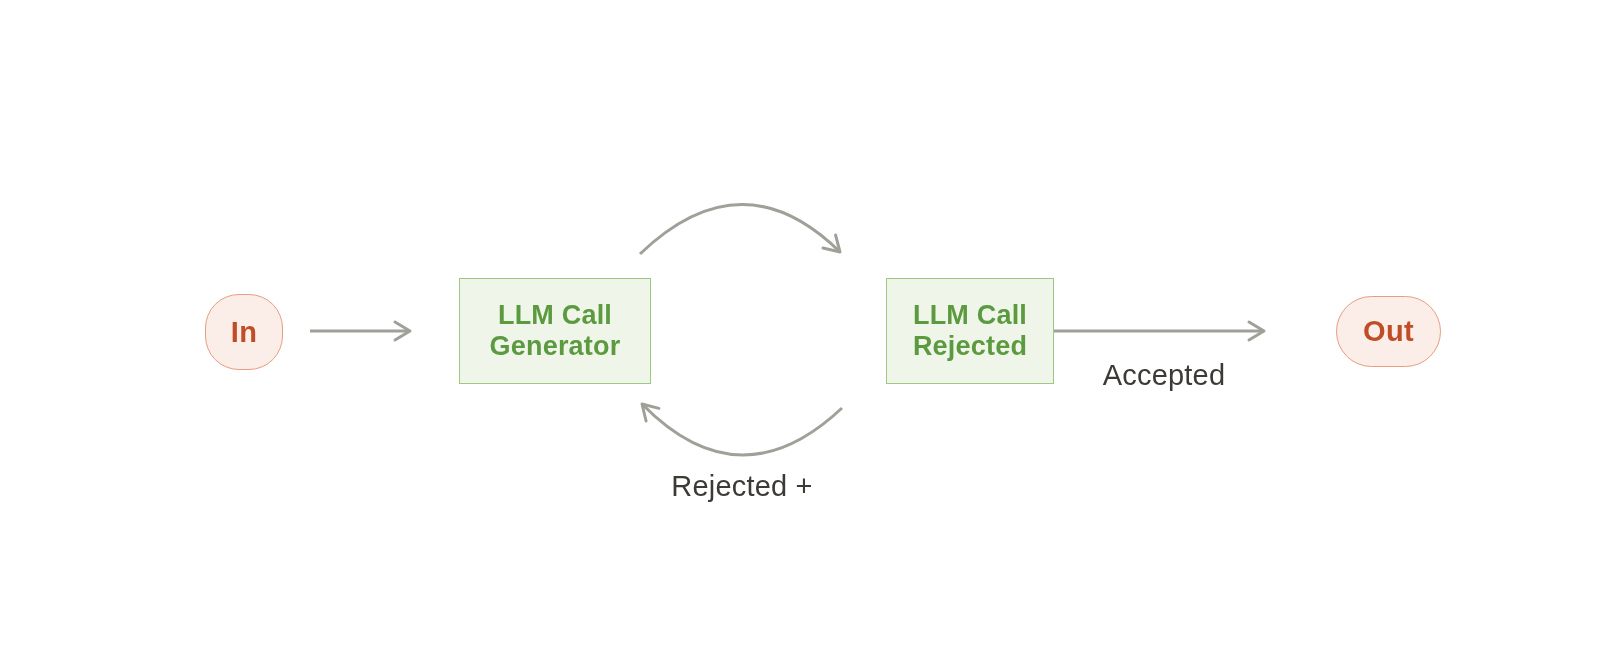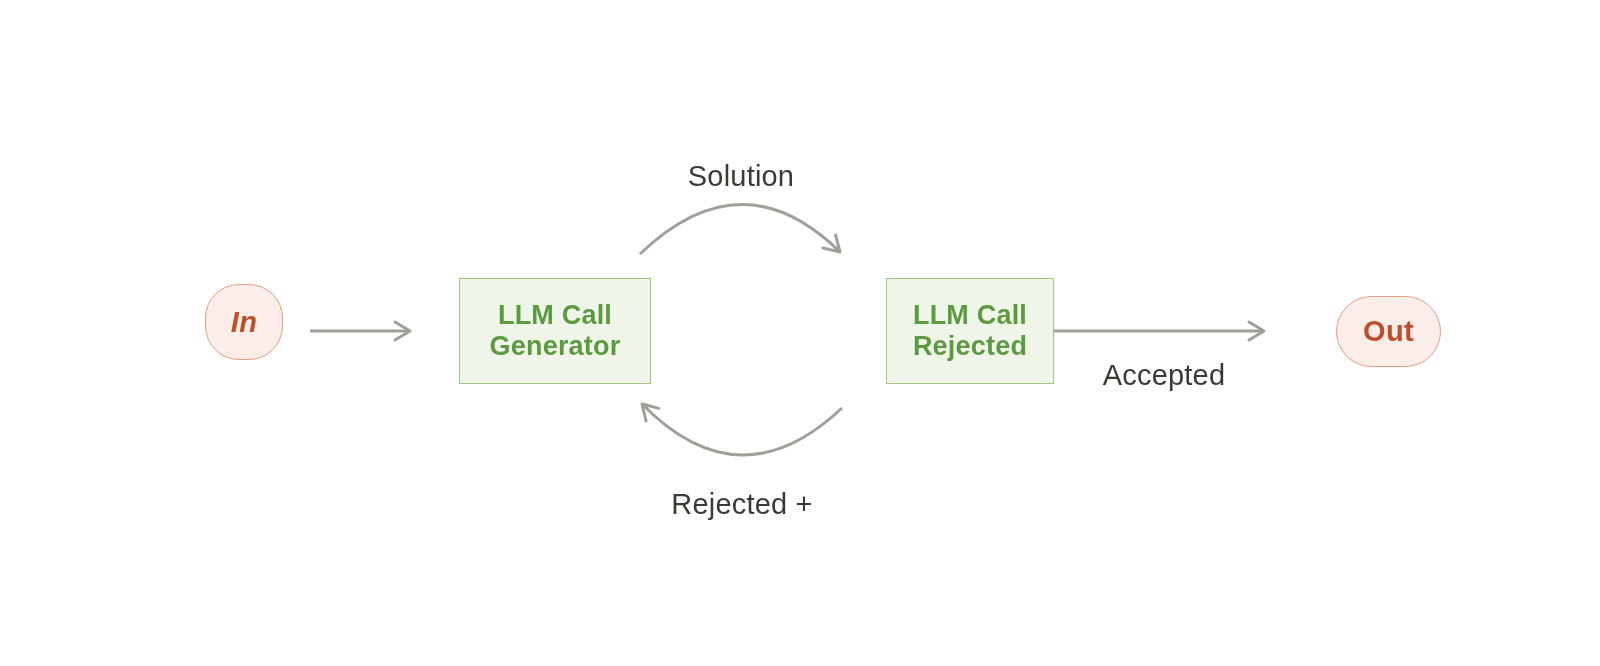--- a/index.html
+++ b/index.html
@@ -33,21 +33,21 @@
     box-sizing:border-box;
   }
   .terminal{
     background:var(--terminal-fill);
     border:1.5px solid var(--terminal-border);
     color:var(--terminal-text);
     font-weight:bold;
     font-size:29px;
     letter-spacing:0.3px;
   }
-  [data-name="node-in"]{left:205px;top:284px;width:78px;height:76px;border-radius:34px;font-style:italic;}
+  [data-name="node-in"]{left:205px;top:294px;width:78px;height:76px;border-radius:34px;}
   [data-name="node-out"]{left:1336px;top:296px;width:105px;height:71px;border-radius:35.5px;}
   .process{
     background:var(--process-fill);
     border:1.5px solid var(--process-border);
     color:var(--process-text);
     font-weight:bold;
     font-size:27px;
     line-height:31px;
     text-align:center;
     letter-spacing:0.2px;
@@ -60,21 +60,21 @@
     position:absolute;
     color:var(--label-text);
     font-size:29px;
     line-height:33px;
     text-align:center;
     letter-spacing:0.2px;
   }
   [data-name="edge-label-solution"]{left:591px;top:160px;width:300px;}
   [data-name="edge-label-accepted"]{left:1034px;top:359px;width:260px;}
   [data-name="edge-label-rejected-feedback"]{left:592px;top:470px;width:300px;}
-  .edge-label span{display:block;margin-top:18px;}
+  .edge-label span{display:block;}
 </style>
 </head>
 <body>
 
 <div class="canvas" data-name="diagram-canvas">
 
   <svg class="arrows" width="1600" height="666" viewBox="0 0 1600 666" data-name="arrow-layer">
     <defs>
       <marker id="chev" markerUnits="userSpaceOnUse" markerWidth="30" markerHeight="30" refX="20" refY="12" orient="auto">
         <path class="arrow-stroke" d="M5 3 L20 12 L5 21" stroke-linecap="round" stroke-linejoin="round" data-name="arrowhead-icon"></path>
@@ -90,21 +90,20 @@
     <span data-name="node-in-label">In</span>
   </div>
 
   <div class="node process" data-name="node-generator">
     <div class="process-label" data-name="node-generator-label">
       <span data-name="node-generator-label-line1">LLM Call</span>
       <span data-name="node-generator-label-line2">Generator</span>
     </div>
   </div>
 
-  <div class="edge-label" data-name="edge-label-solution">Solution</div>
 
   <div class="node process" data-name="node-evaluator">
     <div class="process-label" data-name="node-evaluator-label">
       <span data-name="node-evaluator-label-line1">LLM Call</span>
       <span data-name="node-evaluator-label-line2">Rejected</span>
     </div>
   </div>
 
   <div class="edge-label" data-name="edge-label-rejected-feedback">
     <span data-name="edge-label-rejected">Rejected +</span>

